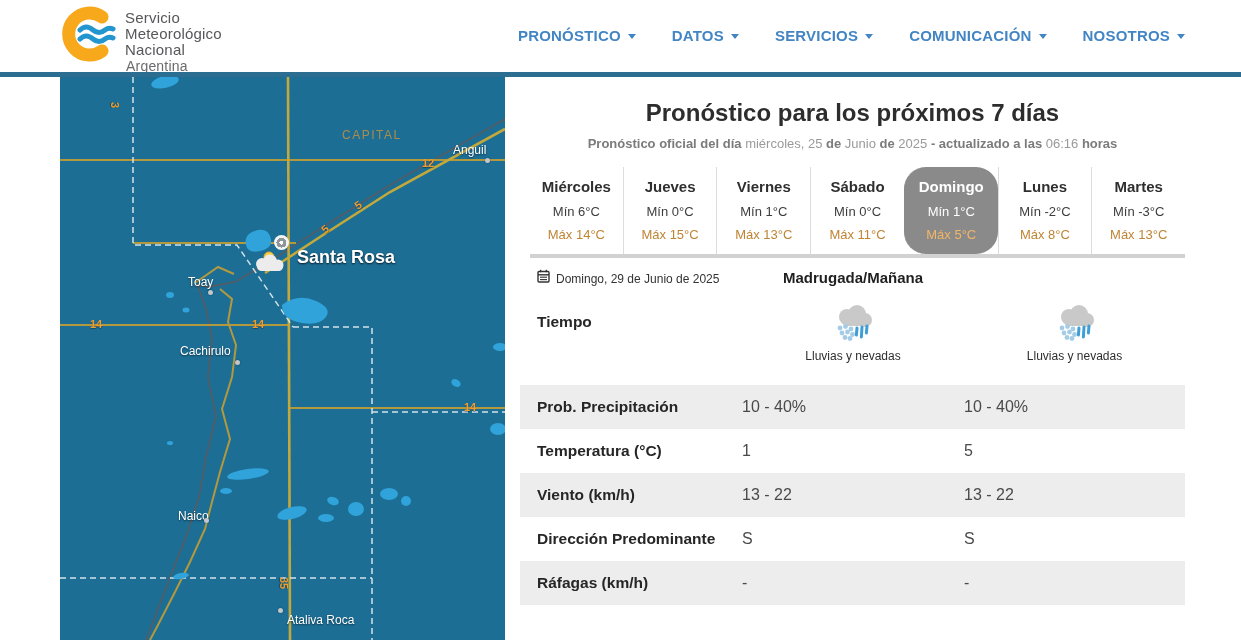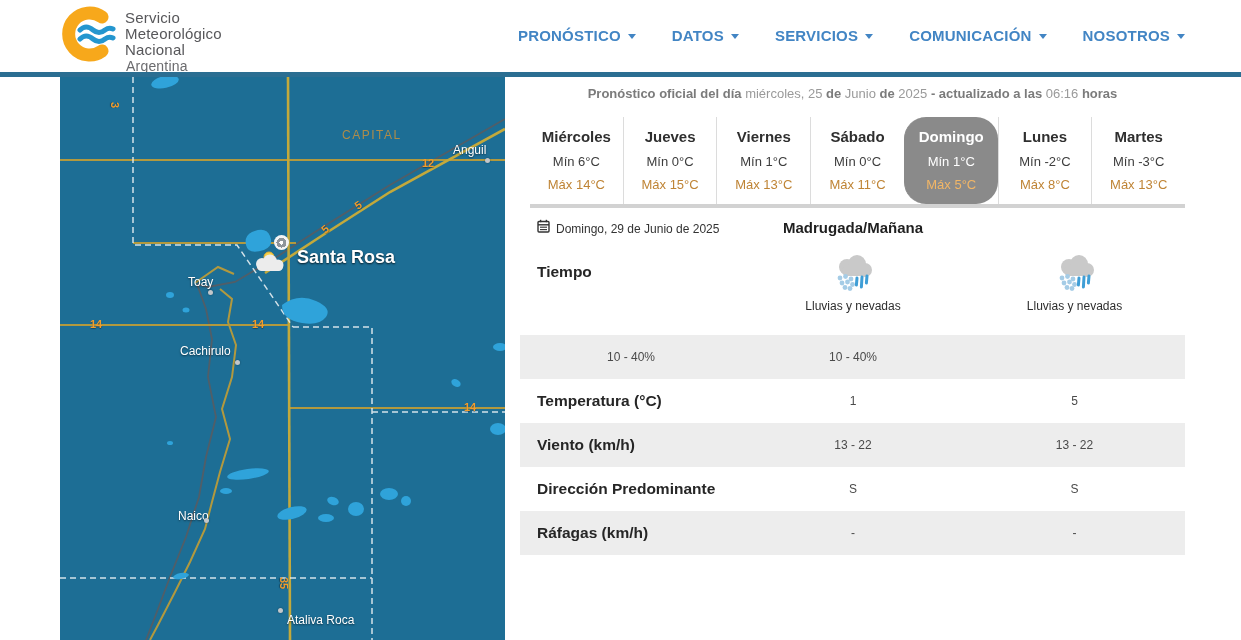--- a/index.html
+++ b/index.html
@@ -59,21 +59,21 @@
   .col-head { text-align:center; font-size:15px; font-weight:bold; color:#1f1f1f; }
 
   .tiempo-row { height:89px; align-items:start; }
   .row-label { padding-left:17px; font-size:15.5px; font-weight:bold; color:#262626; }
   .tiempo-row .row-label { padding-top:17px; }
   .weather-cell { text-align:center; padding-top:8px; }
   .weather-cap { font-size:12px; color:#2e2e2e; margin-top:1px; }
 
   .data-row { height:44px; }
   .data-row.shaded { background:#ededed; }
-  .cell-val { text-align:center; font-size:12px; color:#4a4a4a; }
+  .cell-val { font-size:16px; color:#4a4a4a; }
 </style>
 </head>
 <body>
 
 <div class="header">
   <div class="logo">
     <span>
       <svg width="56" height="56" viewBox="0 0 56 56">
         <path d="M42,11 A21,21 0 1 0 42,45" fill="none" stroke="#f7a81b" stroke-width="13" stroke-linecap="round"></path>
         <path d="M20,24 q6,-6 13,0 q6,5 12,0 q4,-3 8,-1" fill="none" stroke="#2496cf" stroke-width="5" stroke-linecap="round"></path>
@@ -197,20 +197,21 @@
   <span class="town-dot" style="left:175px; top:283px;"></span>
 
   <span class="map-label" style="left:118px; top:432px;">Naico</span>
   <span class="town-dot" style="left:144px; top:441px;"></span>
 
   <span class="map-label" style="left:227px; top:536px;">Ataliva Roca</span>
   <span class="town-dot" style="left:218px; top:531px;"></span>
 </div>
 
 <div class="panel">
+  <div class="title">Pronóstico para los próximos 7 días</div>
 
   <div class="subtitle"><span class="b">Pronóstico oficial del día</span><span> miércoles, 25 </span><span class="b">de</span><span> Junio </span><span class="b">de</span><span> 2025 </span><span class="b">- actualizado a las</span><span> 06:16 </span><span class="b">horas</span></div>
 
   <div class="days">
     <div class="day">
       <div class="day-name">Miércoles</div>
       <div class="day-min">Mín 6°C</div>
       <div class="day-max">Máx 14°C</div>
     </div>
     <div class="day">
@@ -316,20 +317,21 @@
             <circle cx="15" cy="33.5" r="2.4"></circle>
               <circle cx="20" cy="34.5" r="2.4"></circle>
           </g>
         </svg>
       </span>
       <div class="weather-cap">Lluvias y nevadas</div>
     </div>
   </div>
 
   <div class="grid-row data-row shaded">
+    <div class="row-label">Prob. Precipitación</div>
     <div class="cell-val">10 - 40%</div>
     <div class="cell-val">10 - 40%</div>
   </div>
   <div class="grid-row data-row">
     <div class="row-label">Temperatura (°C)</div>
     <div class="cell-val">1</div>
     <div class="cell-val">5</div>
   </div>
   <div class="grid-row data-row shaded">
     <div class="row-label">Viento (km/h)</div>

